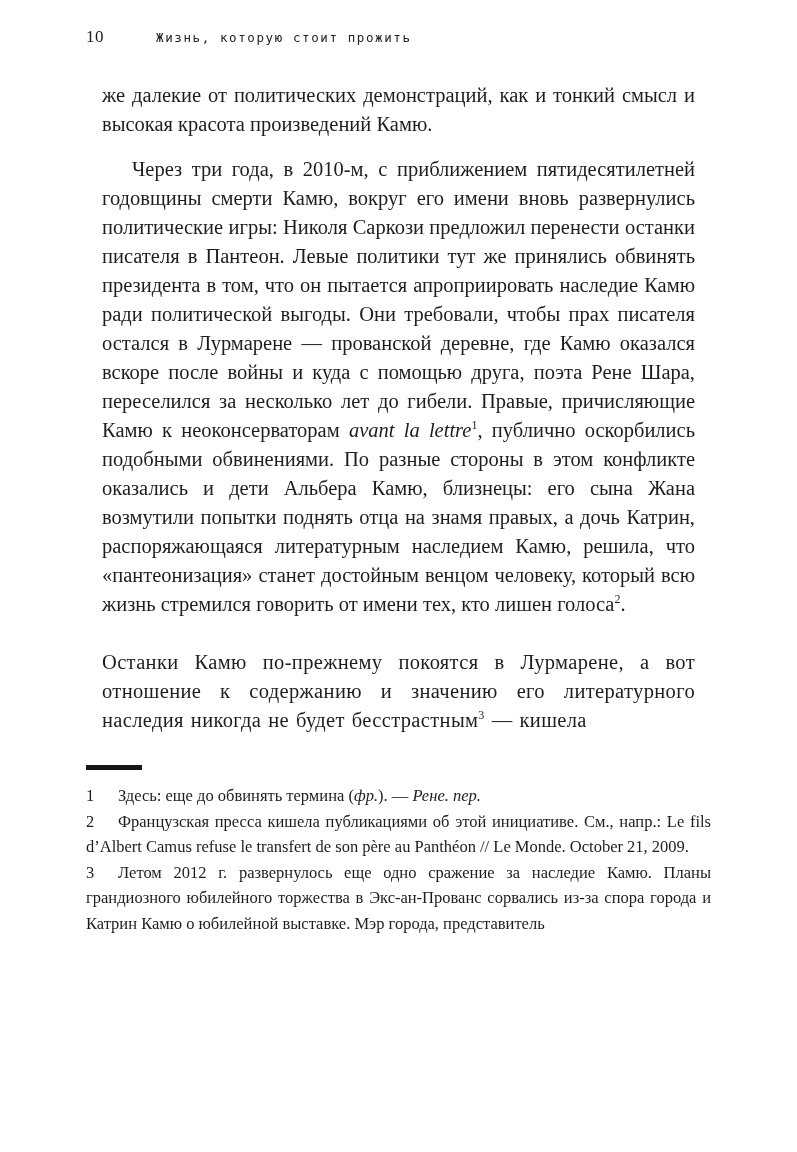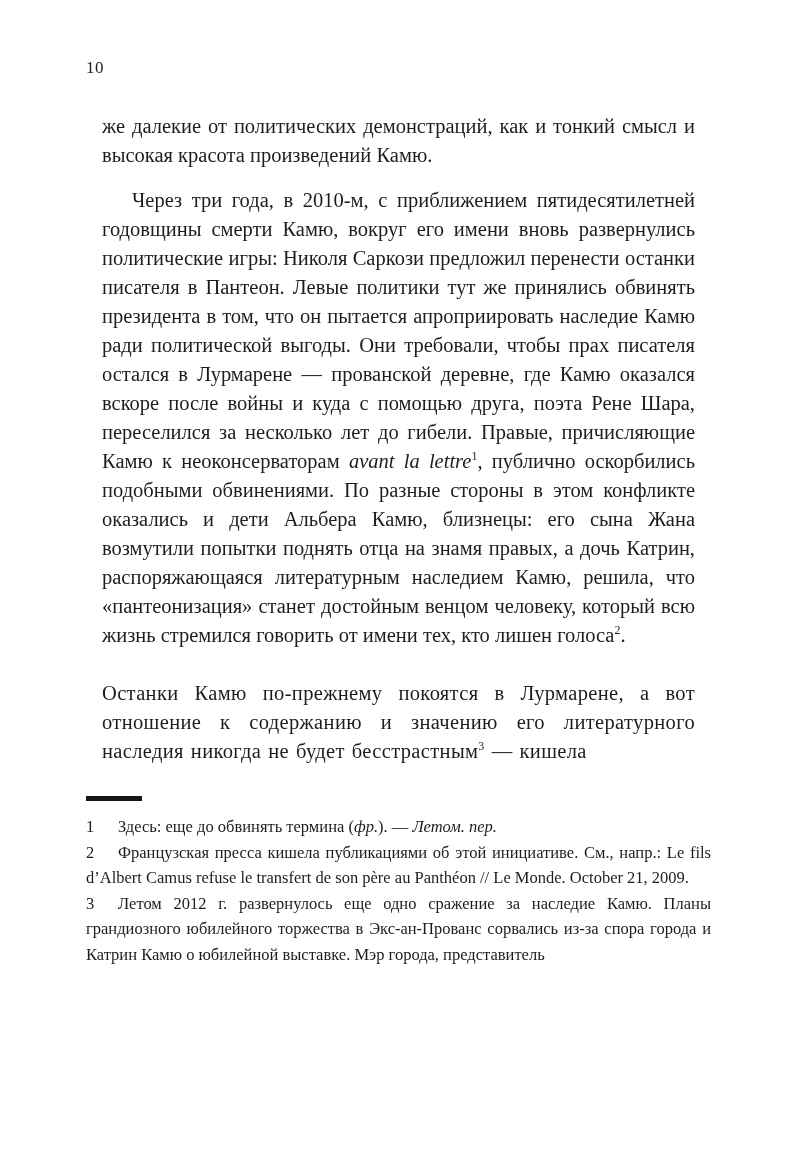--- a/index.html
+++ b/index.html
@@ -6,21 +6,21 @@
     margin: 0;
     padding: 0;
     background: #ffffff;
   }
   .page {
     position: relative;
     width: 797px;
     height: 1152px;
     background: #ffffff;
     box-sizing: border-box;
-    padding: 58px 86px 0 86px;
+    padding: 27px 86px 0 86px;
     font-family: "Liberation Serif", "DejaVu Serif", serif;
     color: #1d1d1b;
     overflow: hidden;
   }
   .running-head {
     display: flex;
     align-items: baseline;
     margin-bottom: 34px;
   }
   .page-num {
@@ -69,33 +69,34 @@
     min-width: 32px;
   }
 </style>
 </head>
 <body>
 
 <div class="page">
 
   <header class="running-head">
     <span class="page-num">10</span>
+    <span class="head-title">Жизнь, которую стоит прожить</span>
   </header>
 
   <main class="body-text">
     <p>же далекие от политических демонстраций, как и тонкий смысл и высокая красота произведений Камю.</p>
 
     <p class="para-indent"><span>Через три года, в 2010-м, с приближением пятидесятилетней годовщины смерти Камю, вокруг его имени вновь развернулись политические игры: Николя Саркози предложил перенести останки писателя в Пантеон. Левые политики тут же принялись обвинять президента в том, что он пытается апроприировать наследие Камю ради политической выгоды. Они требовали, чтобы прах писателя остался в Лурмарене — прованской деревне, где Камю оказался вскоре после войны и куда с помощью друга, поэта Рене Шара, переселился за несколько лет до гибели. Правые, причисляющие Камю к неоконсерваторам </span><em>avant la lettre</em><sup class="fn-ref">1</sup><span>, публично оскорбились подобными обвинениями. По разные стороны в этом конфликте оказались и дети Альбера Камю, близнецы: его сына Жана возмутили попытки поднять отца на знамя правых, а дочь Катрин, распоряжающаяся литературным наследием Камю, решила, что «пантеонизация» станет достойным венцом человеку, который всю жизнь стремился говорить от имени тех, кто лишен голоса</span><sup class="fn-ref">2</sup><span>.</span></p>
 
     <p class="section-start"><span>Останки Камю по-прежнему покоятся в Лурмарене, а вот отношение к содержанию и значению его литературного наследия никогда не будет бесстрастным</span><sup class="fn-ref">3</sup><span> — кишела</span></p>
   </main>
 
   <div class="footnote-rule"></div>
 
   <section class="footnotes">
-    <p><span class="fn-marker">1</span><span>Здесь: еще до обвинять термина (</span><em>фр.</em><span>). — </span><em>Летом. пер.</em></p>
+    <p><span class="fn-marker">1</span><span>Здесь: еще до обвинять термина (</span><em>фр.</em><span>). — </span><em>Рене. пер.</em></p>
 
     <p><span class="fn-marker">2</span><span>Французская пресса кишела публикациями об этой инициативе. См., напр.: Le fils d’Albert Camus refuse le transfert de son père au Panthéon // Le Monde. October 21, 2009.</span></p>
 
     <p><span class="fn-marker">3</span><span>Летом 2012 г. развернулось еще одно сражение за наследие Камю. Планы грандиозного юбилейного торжества в Экс-ан-Прованс сорвались из-за спора города и Катрин Камю о юбилейной выставке. Мэр города, представитель</span></p>
   </section>
 
 </div>
 
 </body></html>

